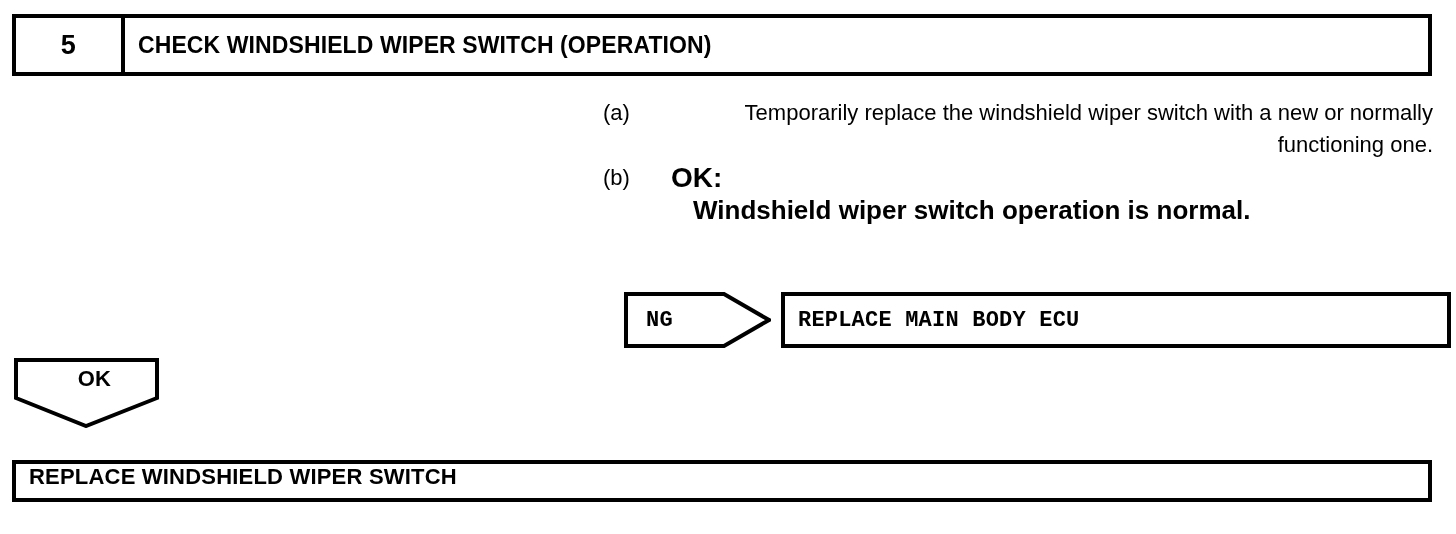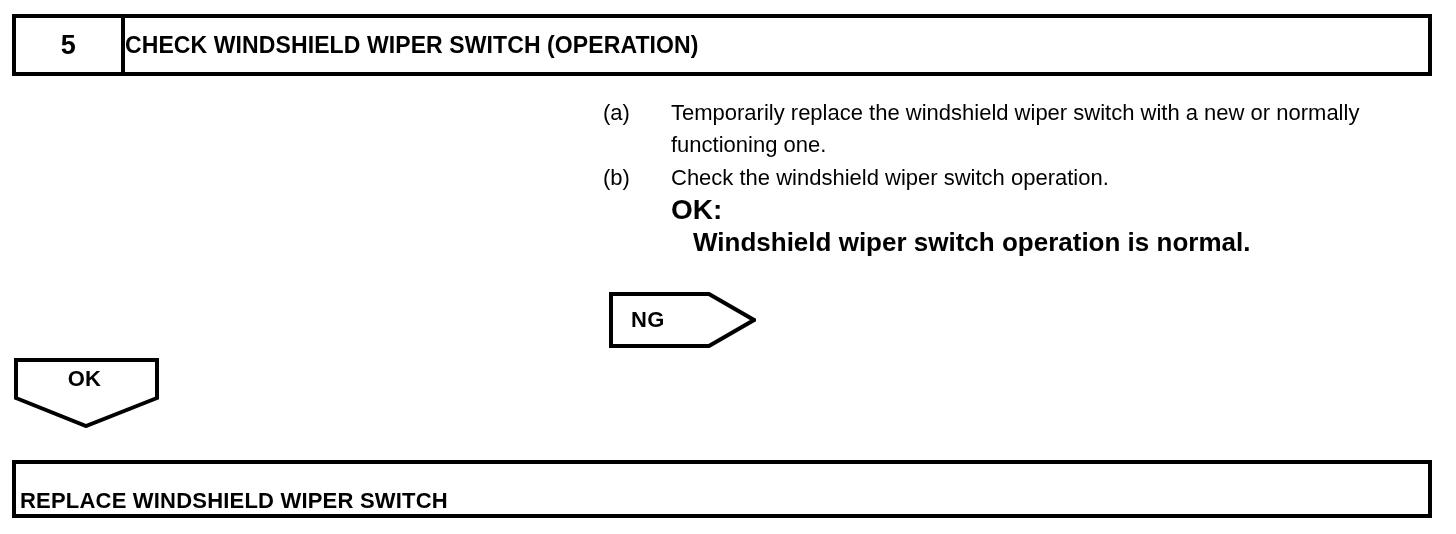--- a/index.html
+++ b/index.html
@@ -39,20 +39,21 @@
   .step-number {
     font-size: 27px;
     font-weight: bold;
     line-height: 1;
     letter-spacing: 0.5px;
   }
   .step-title-cell {
     flex: 1;
     display: flex;
     align-items: center;
+    padding-left: 13px;
   }
   .step-title {
     font-size: 23px;
     font-weight: bold;
     letter-spacing: 0.1px;
     white-space: nowrap;
   }
 
   
   .procedure {
@@ -72,42 +73,44 @@
     font-size: 22px;
     line-height: 32px;
   }
   .proc-body {
     flex: 1;
     font-size: 22px;
     line-height: 32px;
   }
   .proc-text {
     display: block;
+    text-align: right;
   }
   .ok-heading {
     display: block;
     font-weight: bold;
     font-size: 28px;
     line-height: 32px;
   }
   .ok-detail {
     display: block;
     font-weight: bold;
     font-size: 26px;
     line-height: 32px;
     padding-left: 22px;
   }
 
   
   .ng-row {
     position: absolute;
-    left: 609px;
+    left: 624px;
     top: 292px;
     height: 56px;
     width: 729px;
+    font-family: Liberation Mono, monospace;
   }
   .ng-arrow {
     position: absolute;
     left: 0;
     top: 0;
     width: 147px;
     height: 56px;
   }
   .ng-arrow svg {
     display: block;
@@ -147,44 +150,44 @@
     left: 14px;
     top: 358px;
     width: 145px;
     height: 70px;
   }
   .ok-arrow svg {
     display: block;
   }
   .ok-arrow-label {
     position: absolute;
-    left: 12px;
+    left: 22px;
     top: 358px;
     width: 145px;
     height: 42px;
     display: flex;
     align-items: center;
     justify-content: center;
     font-size: 22px;
     font-weight: bold;
     letter-spacing: 0.3px;
   }
 
   
   .result-box-final {
     position: absolute;
     left: 12px;
     top: 460px;
     width: 1420px;
-    height: 58px;
+    height: 42px;
     box-sizing: border-box;
     border: 4px solid #000;
     display: flex;
-    align-items: flex-end;
-    padding-left: 4px;
+    align-items: flex-start;
+    padding-left: 13px;
   }
   .result-box-final .result-text {
     font-size: 22px;
     font-weight: bold;
     letter-spacing: 0.2px;
   }
 </style>
 </head>
 <body>
 
@@ -202,36 +205,38 @@
   <div class="proc-item">
     <span class="proc-label">(a)</span>
     <div class="proc-body">
       <span class="proc-text">Temporarily replace the windshield wiper switch with a new or normally functioning one.</span>
     </div>
   </div>
 
   <div class="proc-item">
     <span class="proc-label">(b)</span>
     <div class="proc-body">
-      <span class="proc-text">Check the windshield wiper switch operation.</span>
       <span class="ok-heading">OK:</span>
       <span class="ok-detail">Windshield wiper switch operation is normal.</span>
     </div>
   </div>
 
 </div>
 
 <div class="ng-row">
   <div class="ng-arrow">
     <svg width="147" height="56" viewBox="0 0 147 56" aria-hidden="true">
       <polygon points="2,2 100,2 145,28 100,54 2,54" fill="#ffffff" stroke="#000000" stroke-width="4" stroke-linejoin="miter"></polygon>
     </svg>
   </div>
   <span class="ng-arrow-label">NG</span>
 
+  <div class="result-box-ng">
+    <span class="result-text">REPLACE MAIN BODY ECU</span>
+  </div>
 </div>
 
 <div class="ok-arrow">
   <svg width="145" height="70" viewBox="0 0 145 70" aria-hidden="true">
     <polygon points="2,2 143,2 143,40 72,68 2,40" fill="#ffffff" stroke="#000000" stroke-width="4" stroke-linejoin="miter"></polygon>
   </svg>
 </div>
 <span class="ok-arrow-label">OK</span>
 
 <div class="result-box-final">

